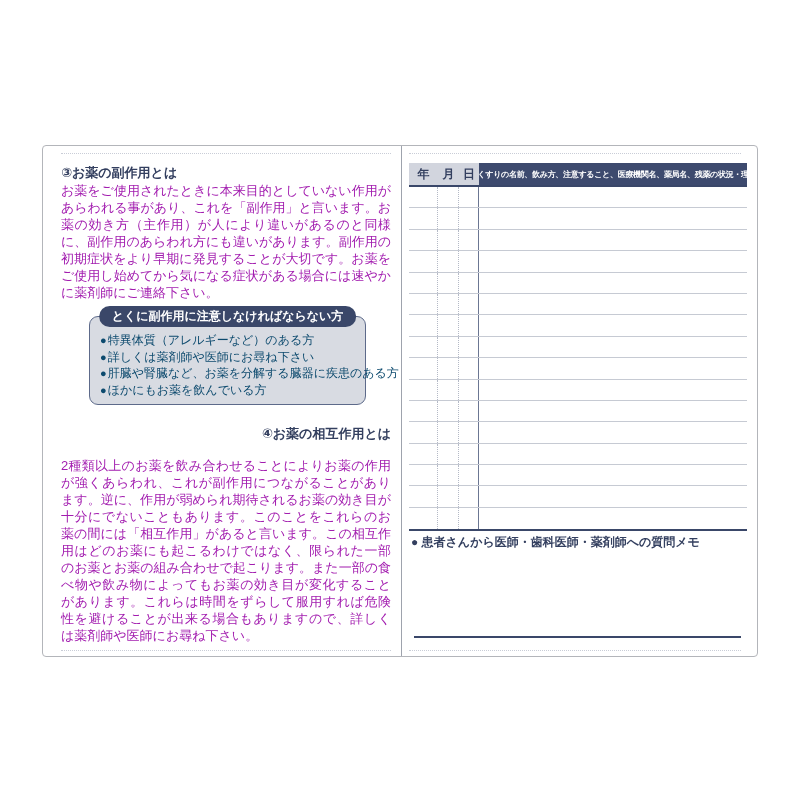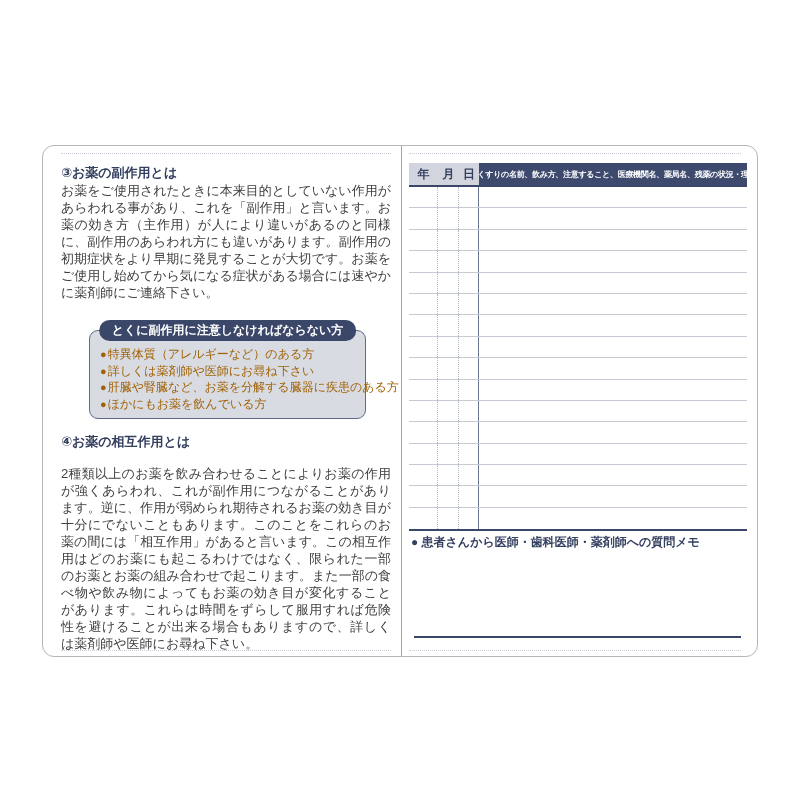--- a/index.html
+++ b/index.html
@@ -9,21 +9,21 @@
     font-family: "Liberation Sans", "DejaVu Sans", sans-serif;
     color: #3e4b6d;
     overflow: hidden;
   }
   .spread {
     position: absolute;
     left: 42px; top: 145px;
     width: 716px; height: 512px;
     background: #ffffff;
     border: 1px solid #b3b5ba;
-    border-radius: 12px;
+    border-radius: 4px;
   }
   .spine {
     position: absolute;
     left: 358px; top: 0; bottom: 0;
     width: 1px;
     background: #9ea3ad;
   }
   .ghost {
     position: absolute;
     height: 0;
@@ -44,25 +44,25 @@
   .sec-title {
     font-size: 13px;
     font-weight: bold;
     color: #333f5f;
     line-height: 18px;
   }
   .sec-body {
     font-size: 13px;
     line-height: 17px;
     text-align: justify;
-    color: #404040;
+    color: #a21caf;
   }
   .caution-box {
     position: relative;
-    margin: 29px 25px 0 28px;
+    margin: 15px 25px 0 28px;
     background: #d8dbe2;
     border: 1px solid #5d6a8a;
     border-radius: 9px;
     padding: 15px 6px 6px 10px;
   }
   .caution-pill {
     position: absolute;
     top: -11px; left: 50%;
     transform: translateX(-50%);
     background: #3a4769;
@@ -71,26 +71,26 @@
     font-weight: bold;
     line-height: 17px;
     padding: 2px 13px;
     border-radius: 12px;
     white-space: nowrap;
   }
   .caution-list { list-style: none; }
   .caution-list li {
     font-size: 12px;
     line-height: 16.5px;
-    color: #a16207;
+    color: #0c4a6e;
     white-space: nowrap;
     font-family: Liberation Serif, serif;
   }
   .caution-list .b { margin-right: 1px; font-size: 11px; }
-  .sec2-title { margin-top: 14px; }
+  .sec2-title { margin-top: 20px; text-align: right; }
   .sec2-body { margin-top: 14px; }
 
   
   .right-page {
     position: absolute;
     left: 366px; top: 0;
     width: 350px; height: 512px;
   }
   .med-table {
     position: absolute;

